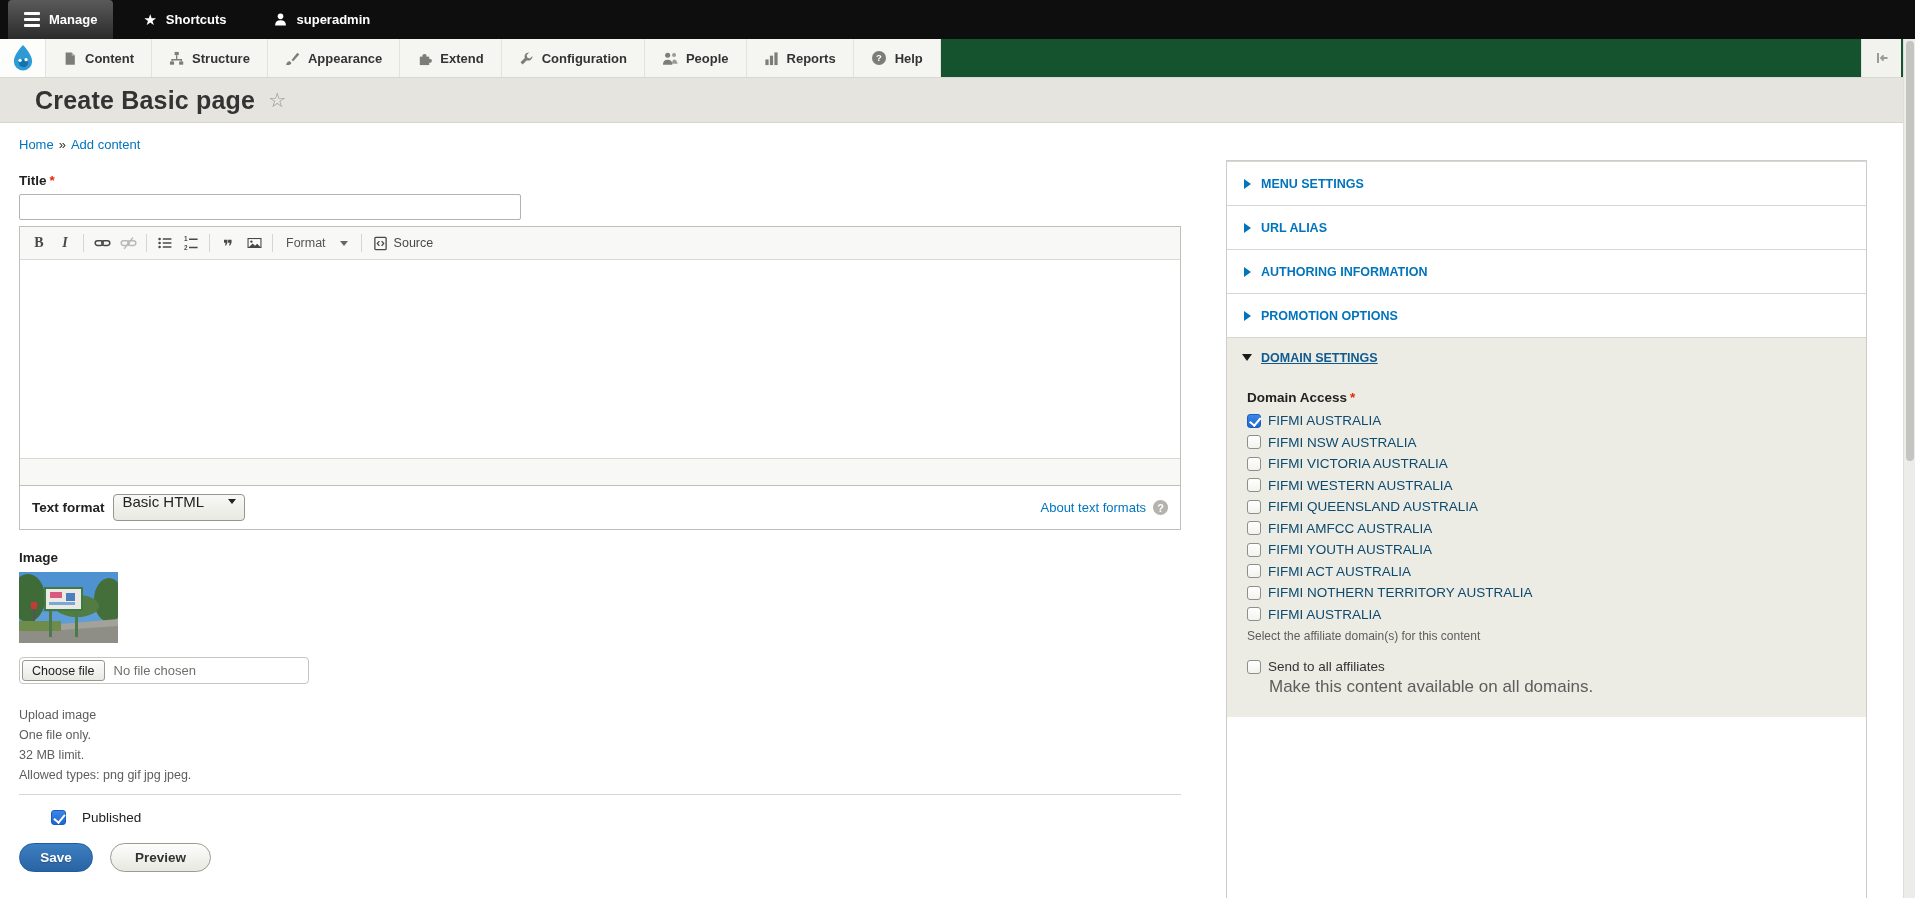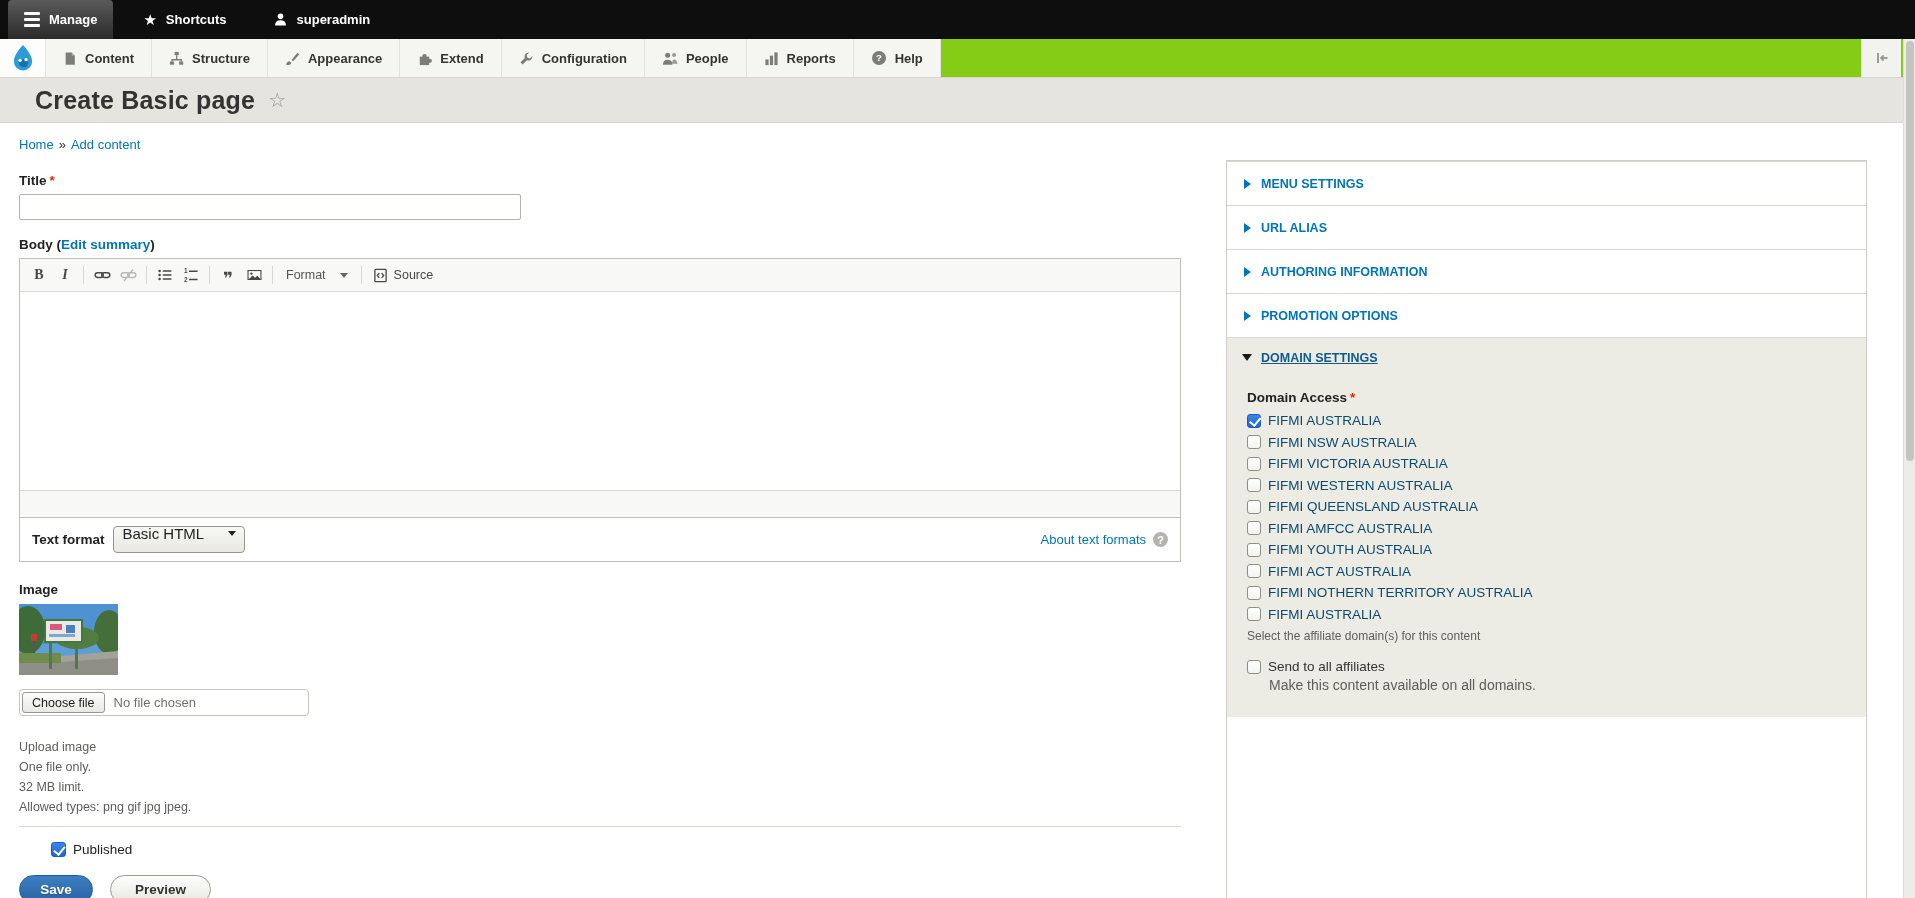--- a/index.html
+++ b/index.html
@@ -9,21 +9,21 @@
 
   
   .topbar { position:absolute; left:0; top:0; width:100%; height:39px; background:#0e0e0e; display:flex; align-items:stretch; z-index:30; }
   .topbar-tab { display:flex; align-items:center; gap:9px; padding:0 16px; color:#fff; font-size:13px; font-weight:bold; cursor:pointer; }
   .topbar-tab.active { background:linear-gradient(#5a5a5a,#2b2b2b); border-radius:4px 4px 0 0; margin-left:8px; }
   .hamburger { width:16px; display:flex; flex-direction:column; gap:3px; }
   .hamburger span { height:3px; background:#fff; border-radius:1px; }
   .topbar .star { color:#fff; font-size:15px; line-height:1; }
 
   
-  .tray { position:absolute; left:0; top:39px; width:100%; height:39px; background:#84cc16; border-bottom:1px solid #d8d7d2; display:flex; align-items:stretch; z-index:29; }
+  .tray { position:absolute; left:0; top:39px; width:100%; height:39px; background:#14532d; border-bottom:1px solid #d8d7d2; display:flex; align-items:stretch; z-index:29; }
   .tray-logo { width:46px; display:flex; align-items:center; justify-content:center; border-right:1px solid #e4e4e0; background:#fdfdfb; }
   .tray-item { display:flex; align-items:center; gap:8px; padding:0 17px; font-size:13px; font-weight:600; color:#333; background:#f5f5f1; border-right:1px solid #e2e2de; cursor:pointer; }
   .tray-item:last-of-type { background:#fcfcfa; }
   .tray-item svg { flex:0 0 auto; }
   .tray-toggle { position:absolute; right:14px; top:0; width:40px; height:38px; background:#f2f2ef; border-left:1px solid #e2e2de; display:flex; align-items:center; justify-content:center; cursor:pointer; }
 
   
   .titlebar { position:absolute; left:0; top:78px; width:100%; height:45px; background:#e5e4de; border-bottom:1px solid #d6d5cf; display:flex; align-items:center; padding-left:35px; z-index:5; }
   .page-title { font-size:25px; font-weight:bold; color:#333; letter-spacing:.2px; }
   .title-star { margin-left:13px; font-size:20px; color:#96958e; cursor:pointer; }
@@ -64,21 +64,21 @@
   .image-label { margin-top:20px; }
   .image-row { margin-top:7px; display:flex; align-items:flex-start; gap:14px;flex-direction:column; }
   .thumb { width:99px; height:71px; display:block; }
   .file-input { width:290px; height:27px; border:1px solid #c6c5c0; border-radius:4px; background:#fff; display:flex; align-items:center; padding:2px; cursor:pointer; }
   .choose-btn { height:21px; padding:0 9px; background:linear-gradient(#fdfdfd,#e8e8e4); border:1px solid #989891; border-radius:3px; font-size:12.5px; color:#222; display:flex; align-items:center; }
   .no-file { margin-left:9px; color:#6f6f6c; font-size:13px; }
 
   .img-help { margin-top:21px; font-size:12.5px; color:#5d5d5b; line-height:20px; }
   .main hr { border:none; border-top:1px solid #d8d8d3; margin:9px 0 0 0; }
 
-  .published-row { margin-top:15px; display:flex; align-items:center; gap:7px; font-size:13.5px; color:#222; cursor:pointer;padding-left:32px; }
+  .published-row { margin-top:15px; display:flex; align-items:center; gap:16px; font-size:13.5px; color:#222; cursor:pointer;padding-left:32px; }
   .cb { width:15px; height:15px; border:1px solid #8f8f8a; border-radius:3px; background:linear-gradient(#fff,#f2f2ee); position:relative; flex:0 0 auto; cursor:pointer; }
   .cb.checked { background:linear-gradient(#3b86e8,#1f66cf); border-color:#1a5cbf; }
   .cb.checked::after { content:""; position:absolute; left:4px; top:1px; width:5px; height:9px; border:solid #fff; border-width:0 2px 2px 0; transform:rotate(40deg); }
 
   .buttons-row { margin-top:18px; display:flex; gap:17px; }
   .btn { height:29px; border-radius:15px; font-size:13.5px; font-weight:bold; display:inline-flex; align-items:center; justify-content:center; cursor:pointer; }
   .btn-primary { width:74px; background:linear-gradient(#3c7fc0,#2a63a4); border:1px solid #1f5da0; color:#fff; text-shadow:0 1px 1px rgba(0,0,0,.25); }
   .btn-secondary { width:101px; background:linear-gradient(#fdfdfc,#e8e8e1); border:1px solid #9b9b94; color:#333; }
 
   
@@ -101,21 +101,21 @@
   .domain-header { border-top:1px solid #d8d7d2; background:#ecebe4; height:40px; display:flex; align-items:center; padding-left:15px; gap:9px; cursor:pointer; }
   .domain-header .side-section-label { color:#0f5a8e; text-decoration:underline; }
   .domain-body { background:#ecebe4; padding:13px 20px 0 20px; min-height:340px; }
   .domain-access-label { font-weight:bold; font-size:13.5px; color:#222; }
   .cb-list { margin-top:5px; }
   .cb-row { display:flex; align-items:center; gap:7px; height:21.5px; cursor:pointer; color:#0c4a6e; }
   .cb-row .cb { width:14px; height:14px; }
   .cb-row .cb.checked::after { left:3.5px; top:0.5px; width:4.5px; height:8.5px; }
   .domain-help { margin-top:4px; font-size:12px; color:#5d5d5b; }
   .send-row { margin-top:16px; display:flex; align-items:center; gap:7px; cursor:pointer; }
-  .send-help { margin:3px 0 0 22px; font-size:14px; color:#5d5d5b; }
+  .send-help { margin:3px 0 0 22px; font-size:17px; color:#5d5d5b; }
 
   
   .scrollbar { position:absolute; right:0; top:39px; bottom:0; width:12px; background:#ececea; border-left:1px solid #dedddb; z-index:40; }
   .scroll-thumb { position:absolute; top:2px; left:1.5px; width:8px; height:420px; background:#c4c4c1; border-radius:5px; }
 
   svg { display:block; }
 </style>
 </head>
 <body>
 
@@ -230,24 +230,20 @@
 
     <div class="breadcrumb">
       <a class="link">Home</a><span class="crumb-sep">»</span><a class="link">Add content</a>
     </div>
 
     <div class="field-label title-label">
       <span>Title</span><span class="req">*</span>
     </div>
     <input class="title-input" type="text" value="" style="">
 
-    <div class="body-label-row">
-      <span>Body</span>
-      <span>(</span><a class="link" style="font-weight:bold">Edit summary</a><span>)</span>
-    </div>
 
     <div class="editor-outer">
       <div class="ck-toolbar">
         <div class="ck-btn ck-bold">B</div>
         <div class="ck-btn ck-italic">I</div>
         <div class="ck-sep"></div>
         <div class="ck-btn">
           <svg width="17" height="16" viewBox="0 0 17 16">
             <rect x="1.2" y="5.8" width="8" height="4.6" rx="2.3" stroke="#484848" stroke-width="1.5" fill="none"></rect>
             <rect x="7.8" y="5.8" width="8" height="4.6" rx="2.3" stroke="#484848" stroke-width="1.5" fill="none"></rect>

